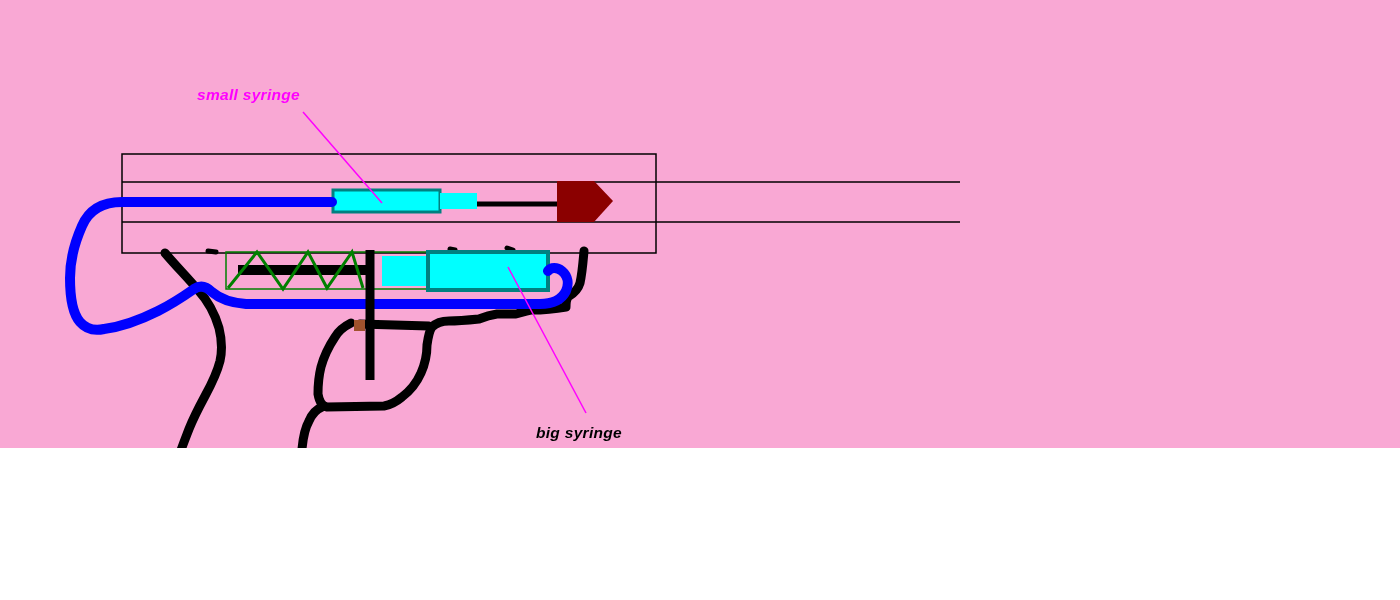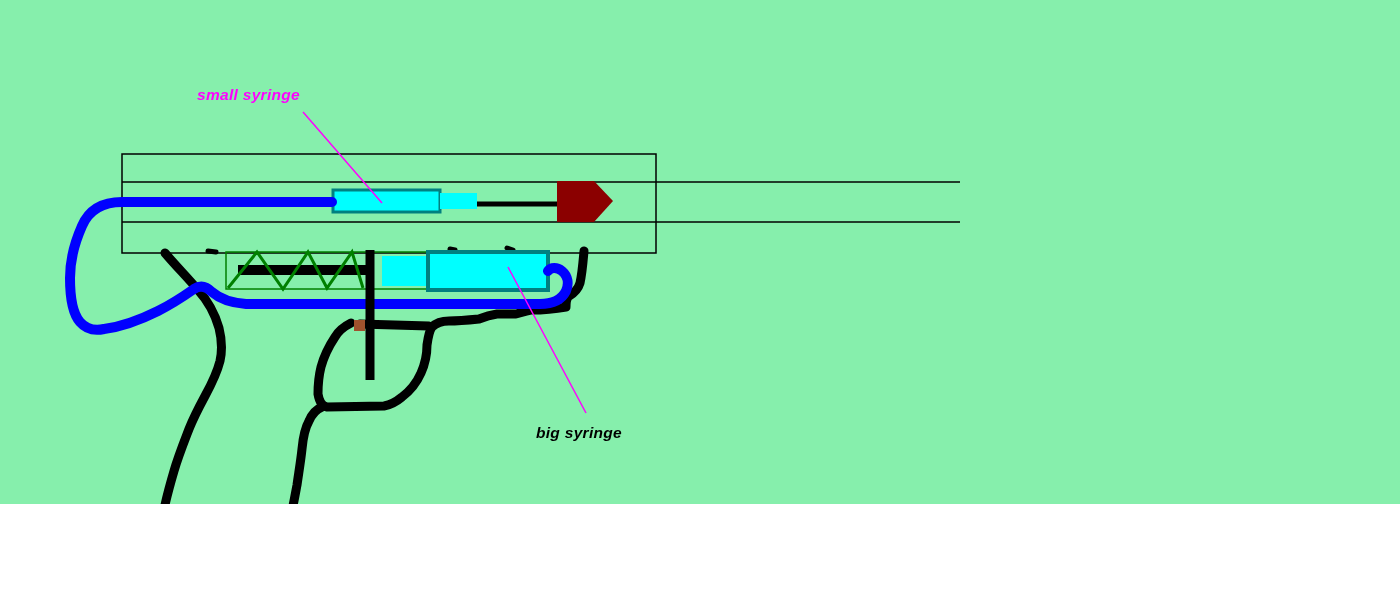--- a/index.html
+++ b/index.html
@@ -4,22 +4,22 @@
 <style>
   html, body {
     margin: 0;
     padding: 0;
     background: #ffffff;
     font-family: "Liberation Sans", sans-serif;
   }
   .canvas {
     position: relative;
     width: 1400px;
-    height: 504px;
-    background: #86efac;
+    height: 448px;
+    background: #f9a8d4;
     overflow: hidden;
   }
   svg { display: block; }
   .label {
     font-family: "Liberation Sans", "DejaVu Sans", sans-serif;
     font-size: 15.5px;
     font-weight: bold;
     font-style: italic;
     letter-spacing: 0.3px;
   }

